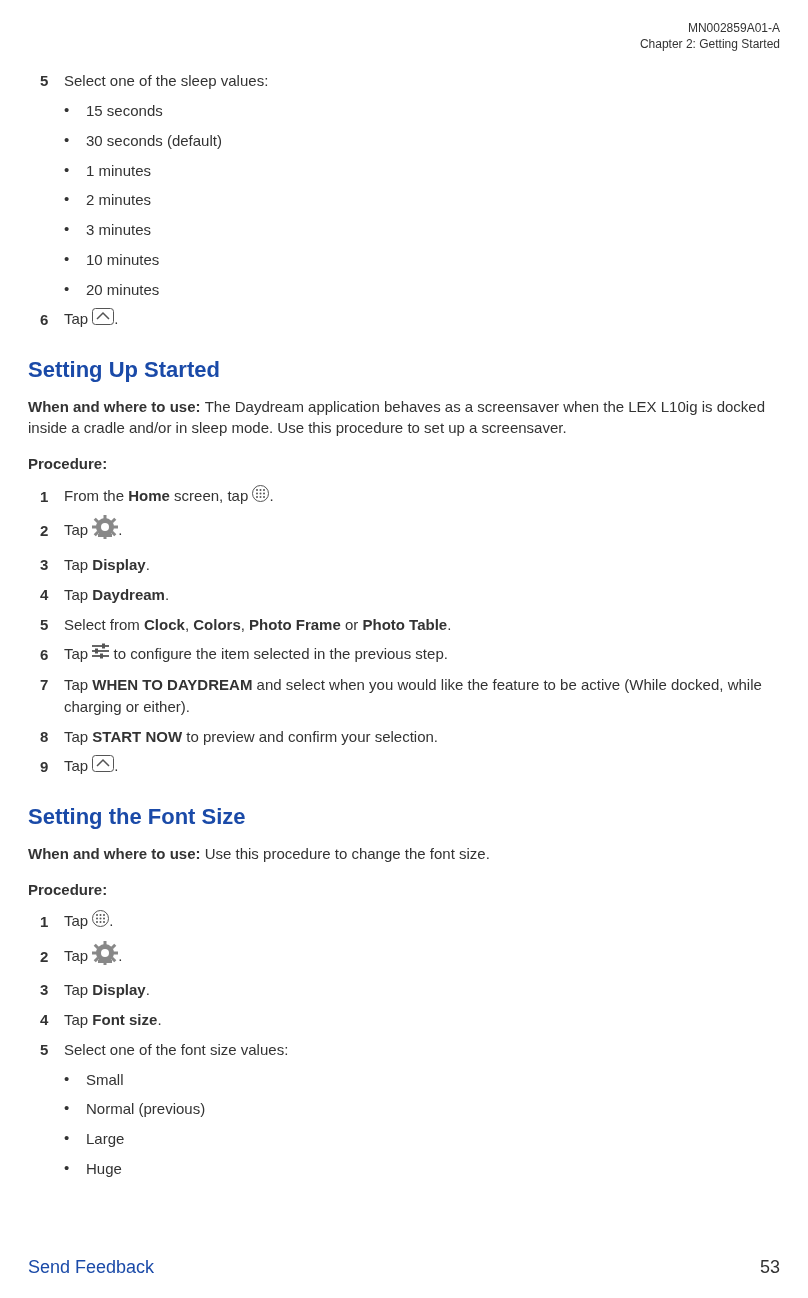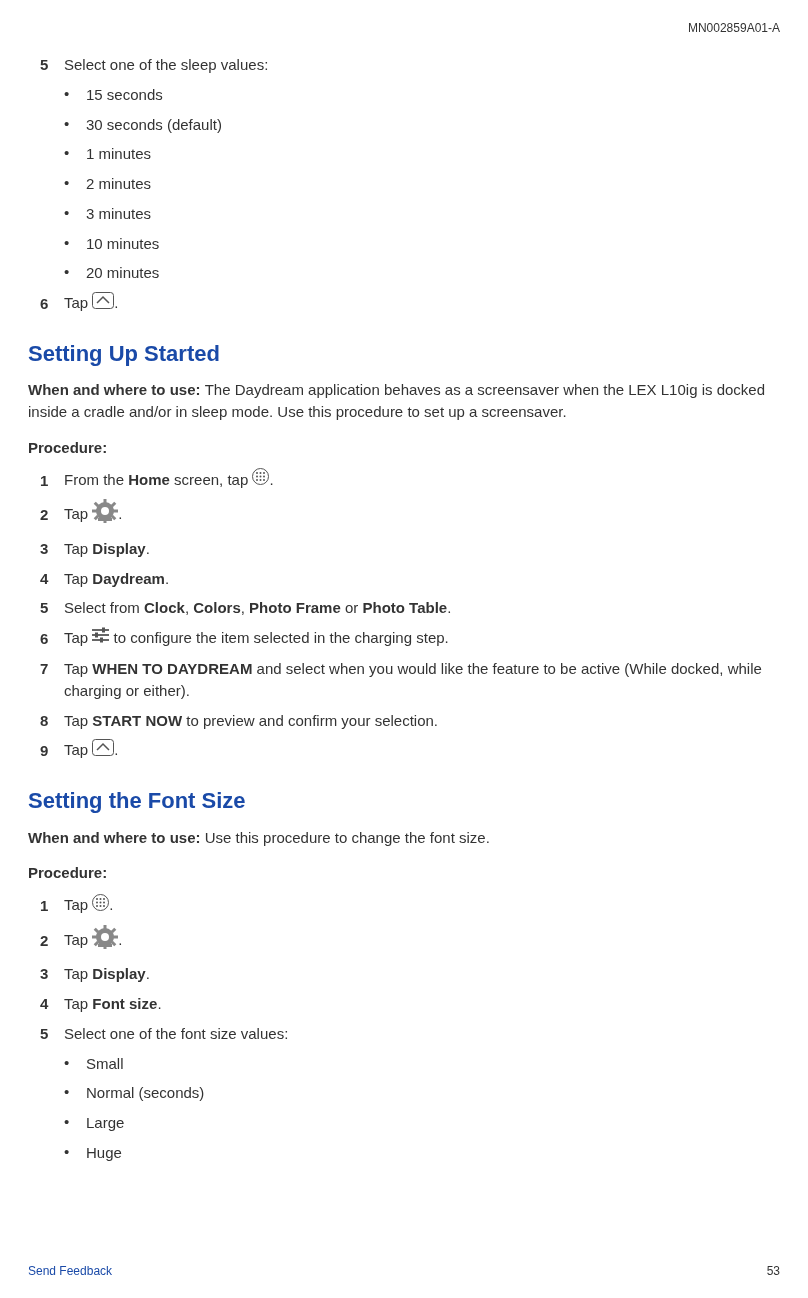--- a/index.html
+++ b/index.html
@@ -71,36 +71,37 @@
       position: relative;
       top: -1px;
     }
     .footer {
       position: absolute;
       bottom: 18px;
       left: 28px;
       right: 28px;
       display: flex;
       justify-content: space-between;
-      font-size: 12px;
+      font-size: 18px;
     }
     .footer .feedback {
       color: #1a4aa8;
     }
     .footer .pagenum {
       color: #333;
     }
     b { font-weight: bold; }
     .numbered-item.with-icon { align-items: center; }
   </style>
 </head>
 <body>
 
 <div class="header">
   <div>MN002859A01-A</div>
+  <div>Chapter 2:  Getting Started</div>
 </div>
 
 <div class="numbered-item">
   <div class="num">5</div>
   <div class="txt">Select one of the sleep values:</div>
 </div>
 <div class="bullet-list">
   <div class="bullet-item">
       <div class="dot">•</div>
       <div class="btxt">15 seconds</div>
@@ -215,21 +216,21 @@
     <span>Tap</span>
     <span class="icon">
       <svg width="17" height="16" viewBox="0 0 17 16">
           <line x1="0" y1="3" x2="17" y2="3" stroke="#555" stroke-width="1.8"></line>
           <rect x="10" y="0.5" width="3" height="5" fill="#555"></rect>
           <line x1="0" y1="8" x2="17" y2="8" stroke="#555" stroke-width="1.8"></line>
           <rect x="3" y="5.5" width="3" height="5" fill="#555"></rect>
           <line x1="0" y1="13" x2="17" y2="13" stroke="#555" stroke-width="1.8"></line>
           <rect x="8" y="10.5" width="3" height="5" fill="#555"></rect>
         </svg>
-    </span><span> to configure the item selected in the charging step.</span>
+    </span><span> to configure the item selected in the previous step.</span>
   </div>
 </div>
 
 <div class="numbered-item">
   <div class="num">7</div>
   <div class="txt"><span>Tap </span><b>WHEN TO DAYDREAM</b><span> and select when you would like the feature to be active (While docked, while charging or either).</span></div>
 </div>
 
 <div class="numbered-item">
   <div class="num">8</div>
@@ -314,21 +315,21 @@
   <div class="num">5</div>
   <div class="txt">Select one of the font size values:</div>
 </div>
 <div class="bullet-list">
   <div class="bullet-item">
       <div class="dot">•</div>
       <div class="btxt">Small</div>
     </div>
   <div class="bullet-item">
       <div class="dot">•</div>
-      <div class="btxt">Normal (seconds)</div>
+      <div class="btxt">Normal (previous)</div>
     </div>
   <div class="bullet-item">
       <div class="dot">•</div>
       <div class="btxt">Large</div>
     </div>
   <div class="bullet-item">
       <div class="dot">•</div>
       <div class="btxt">Huge</div>
     </div>
 </div>

